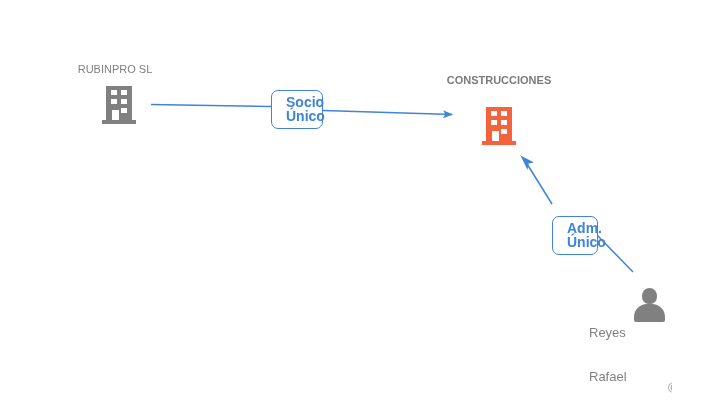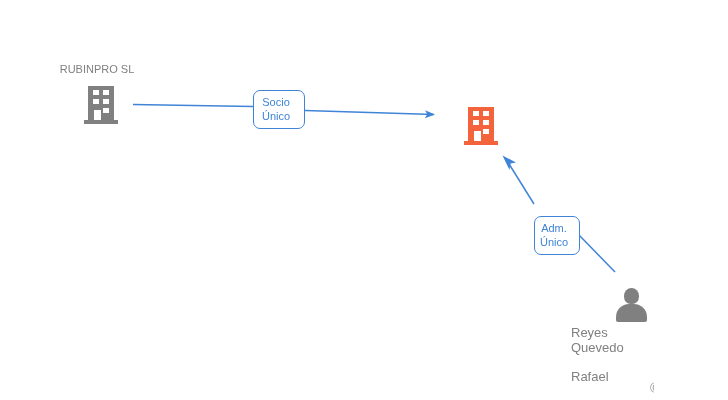--- a/index.html
+++ b/index.html
@@ -9,20 +9,21 @@
   }
   body {
     font-family: "Liberation Sans", sans-serif;
   }
   #canvas {
     position: relative;
     width: 654px;
     height: 400px;
     background: #ffffff;
     overflow: hidden;
+    margin-left: 18px;
   }
   .svg-layer {
     position: absolute;
     left: 0;
     top: 0;
     width: 728px;
     height: 400px;
   }
 
   
@@ -46,26 +47,27 @@
     width: 120px;
   }
 
   
   .rel-box {
     position: absolute;
     border: 1.5px solid #3f84d6;
     border-radius: 7px;
     background: #ffffff;
     color: #3f84d6;
-    font-size: 11px;
+    font-size: 14px;
     line-height: 14px;
     text-align: center;
-    padding: 4px 6px 5px 0;
+    padding: 4px 6px 5px 14px;
     box-sizing: border-box;
     white-space: nowrap;
+    font-weight: bold;
   }
 
   
   .bld {
     position: absolute;
   }
   .bld .body {
     position: absolute;
     left: 4px;
     top: 0;
@@ -179,20 +181,21 @@
     <div class="win" style="left:19px; top:13px;"></div>
     <div class="win" style="left:19px; top:22px;"></div>
     <div class="door"></div>
   </div>
 
   <div class="rel-box" style="left:253px; top:90px; width:52px;">
     <div>Socio</div>
     <div>Único</div>
   </div>
 
+  <div class="ent-label bold" style="left:411px; top:74px; width:140px;">CONSTRUCCIONES</div>
 
   <div class="bld" style="left:464px; top:107px; width:34px; height:38px; color:#f4643c;">
     <div class="body"></div>
     <div class="base"></div>
     <div class="win" style="left:9px;  top:4px;"></div>
     <div class="win" style="left:19px; top:4px;"></div>
     <div class="win" style="left:9px;  top:13px;"></div>
     <div class="win" style="left:19px; top:13px;"></div>
     <div class="win" style="left:19px; top:22px;"></div>
     <div class="door"></div>
@@ -202,20 +205,19 @@
     <div>Adm.</div>
     <div>Único</div>
   </div>
 
   <div class="person-ico" style="left:616px; top:288px; width:31px; height:34px;">
     <div class="head"></div>
     <div class="torso"></div>
   </div>
 
   <div class="person-label" style="left:571px; top:325px;">Reyes</div>
-  <div class="person-label" style="left:571px; top:340px;">Quevedo</div>
   <div class="person-label" style="left:571px; top:369px;">Rafael</div>
 
   <div class="watermark" style="left:650px; top:379px;">
     <span class="cmark">©</span><span class="brand-e">E</span><span class="brand-rest">mpresia</span>
   </div>
 
 </div>
 
 </body></html>

